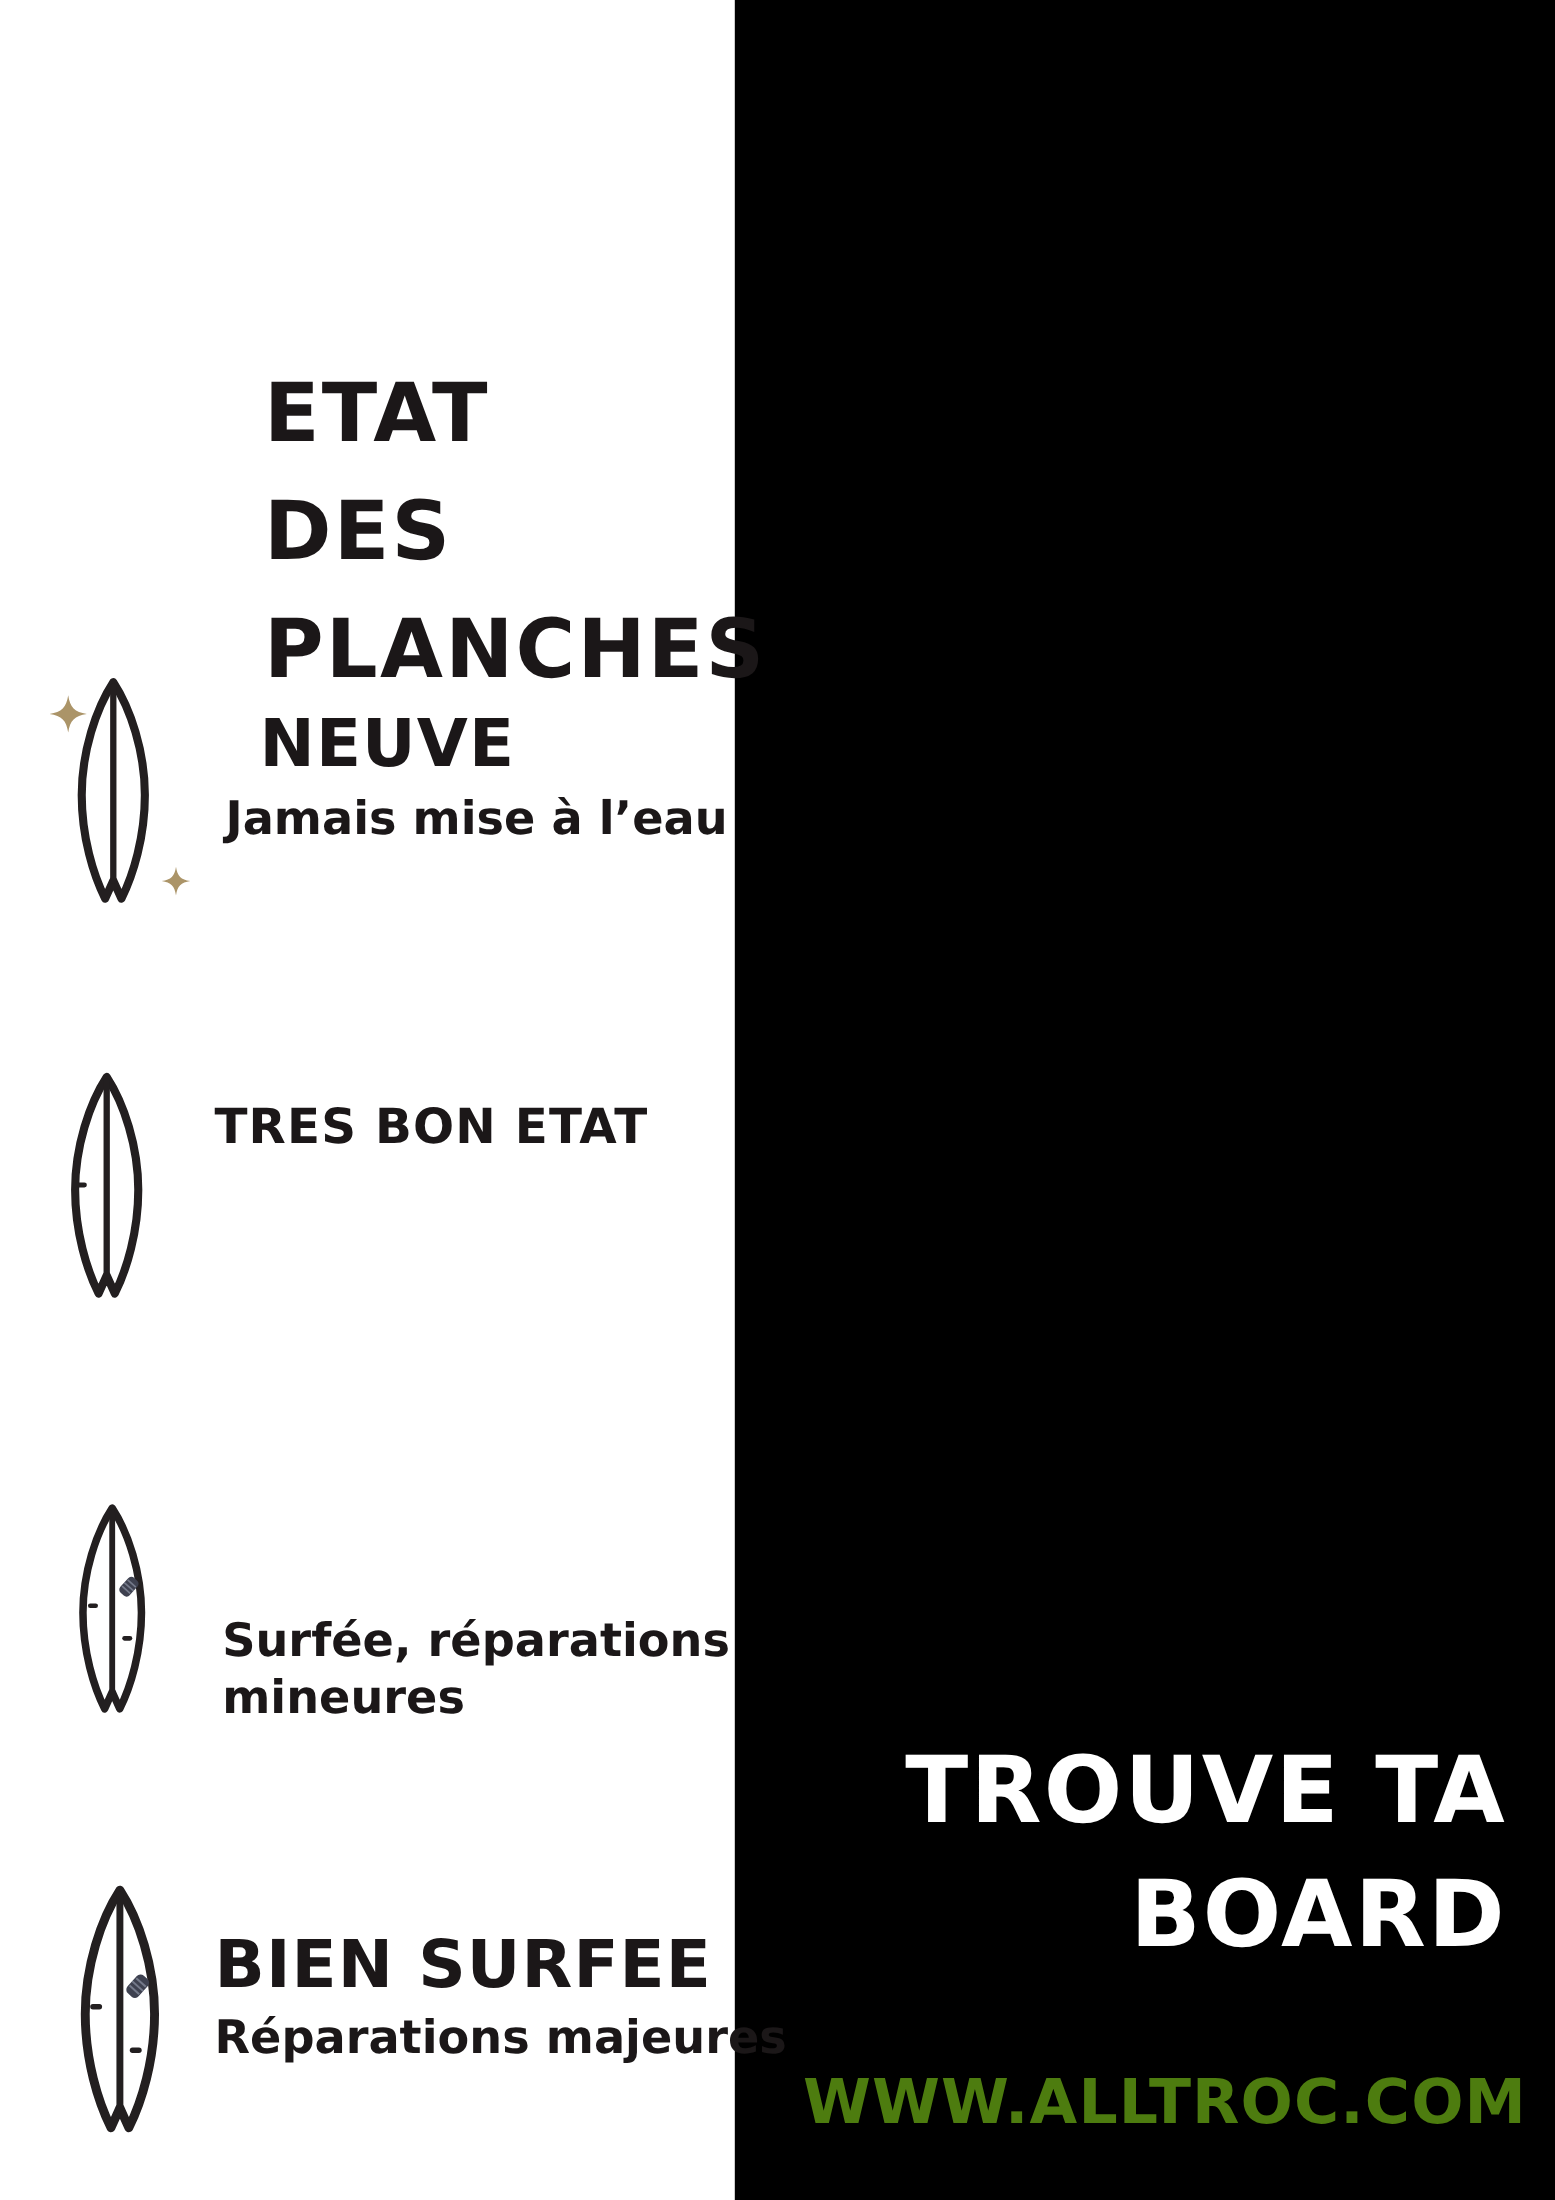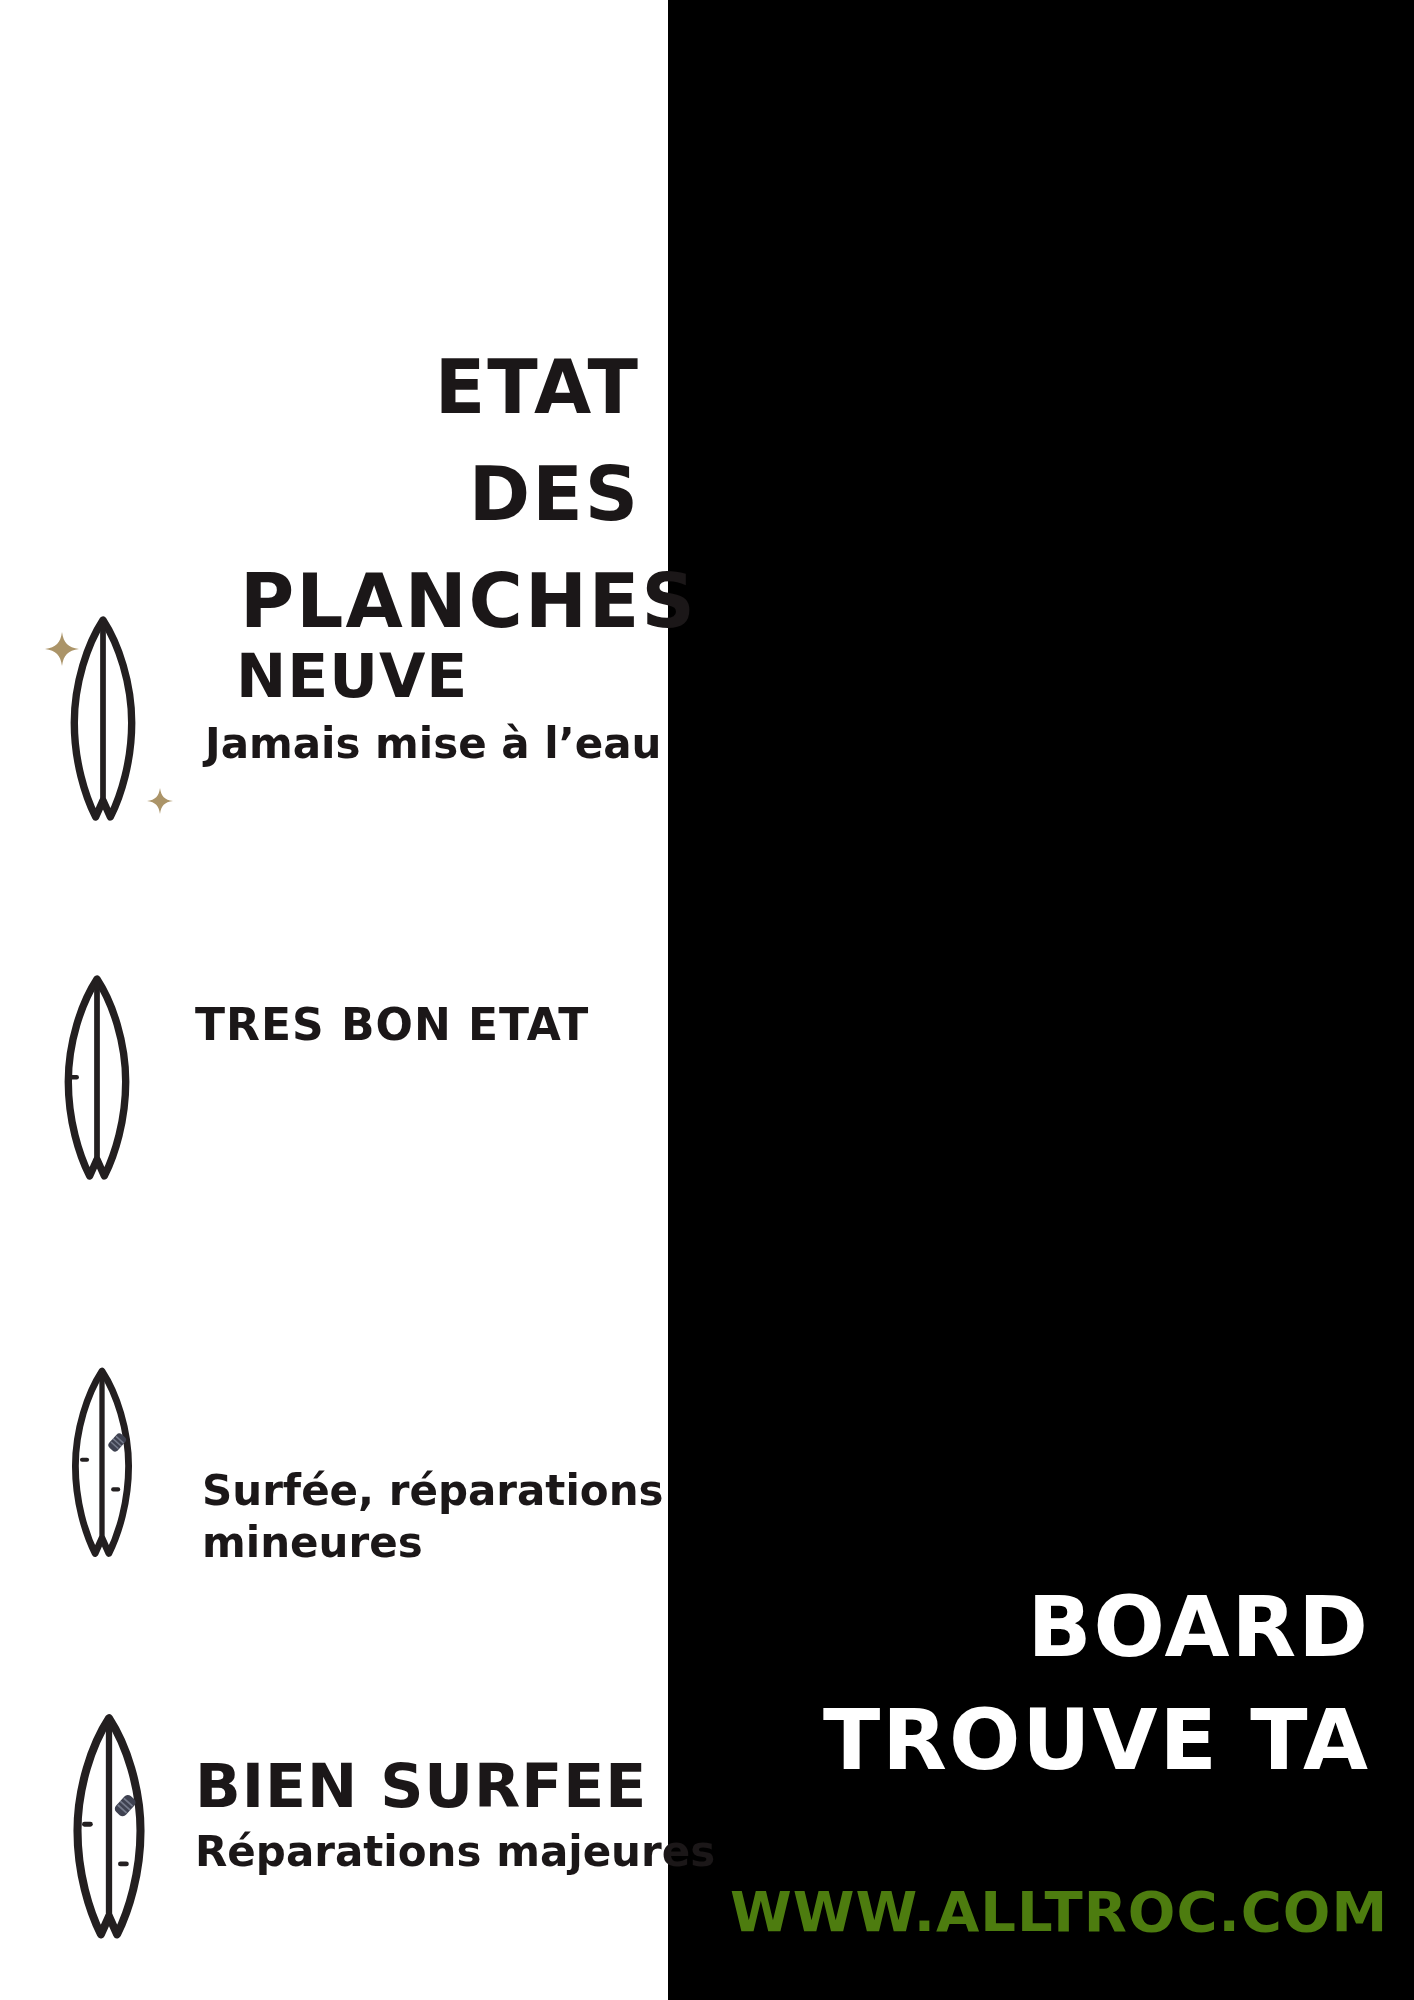--- a/index.html
+++ b/index.html
@@ -9,22 +9,22 @@
     background:#ffffff;
     overflow:hidden;
     font-family:"DejaVu Sans","Liberation Sans",sans-serif;
     color:#1b1718;
   }
   .black-panel{
     position:absolute;top:0;left:668px;width:746px;height:2000px;
     background:#000000;
   }
   .title{
-    position:absolute;left:240px;top:334px;width:400px;
-    text-align:right;
+    position:absolute;left:240px;top:323px;width:400px;
+    text-align:left;
     font-size:74px;line-height:107px;font-weight:bold;
     letter-spacing:2px;
   }
   .cond-name{position:absolute;font-weight:bold;letter-spacing:1px;white-space:nowrap;}
   .cond-name.big{font-size:60px;line-height:60px;}
   .cond-name.mid{font-size:44px;line-height:52px;}
   .cond-desc{position:absolute;font-weight:bold;font-size:42px;line-height:52px;white-space:nowrap;}
   .board{position:absolute;}
   .sparkle{position:absolute;}
   .panel-tagline{
@@ -96,18 +96,18 @@
       <line x1="0" y1="-7.5" x2="0" y2="7.5" stroke="#aab2c4" stroke-width="2" opacity="0.5"></line>
       <line x1="5" y1="-6.5" x2="5" y2="6.5" stroke="#aab2c4" stroke-width="2" opacity="0.5"></line>
     </g>
     <rect x="20" y="122" width="12" height="5.5" rx="2.75" fill="#231f20"></rect>
     <rect x="60" y="166" width="12" height="5.5" rx="2.75" fill="#231f20"></rect>
   </svg>
   <div class="cond-name big" style="left:195px;top:1756px;">BIEN SURFEE</div>
   <div class="cond-desc" style="left:195px;top:1826px;">Réparations majeures</div>
 
   <div class="panel-tagline">
+    <div>TROUVE TA</div>
     <div>BOARD</div>
-    <div>TROUVE TA</div>
   </div>
   <div class="panel-website">WWW.ALLTROC.COM</div>
 
 </div>
 
 </body></html>

